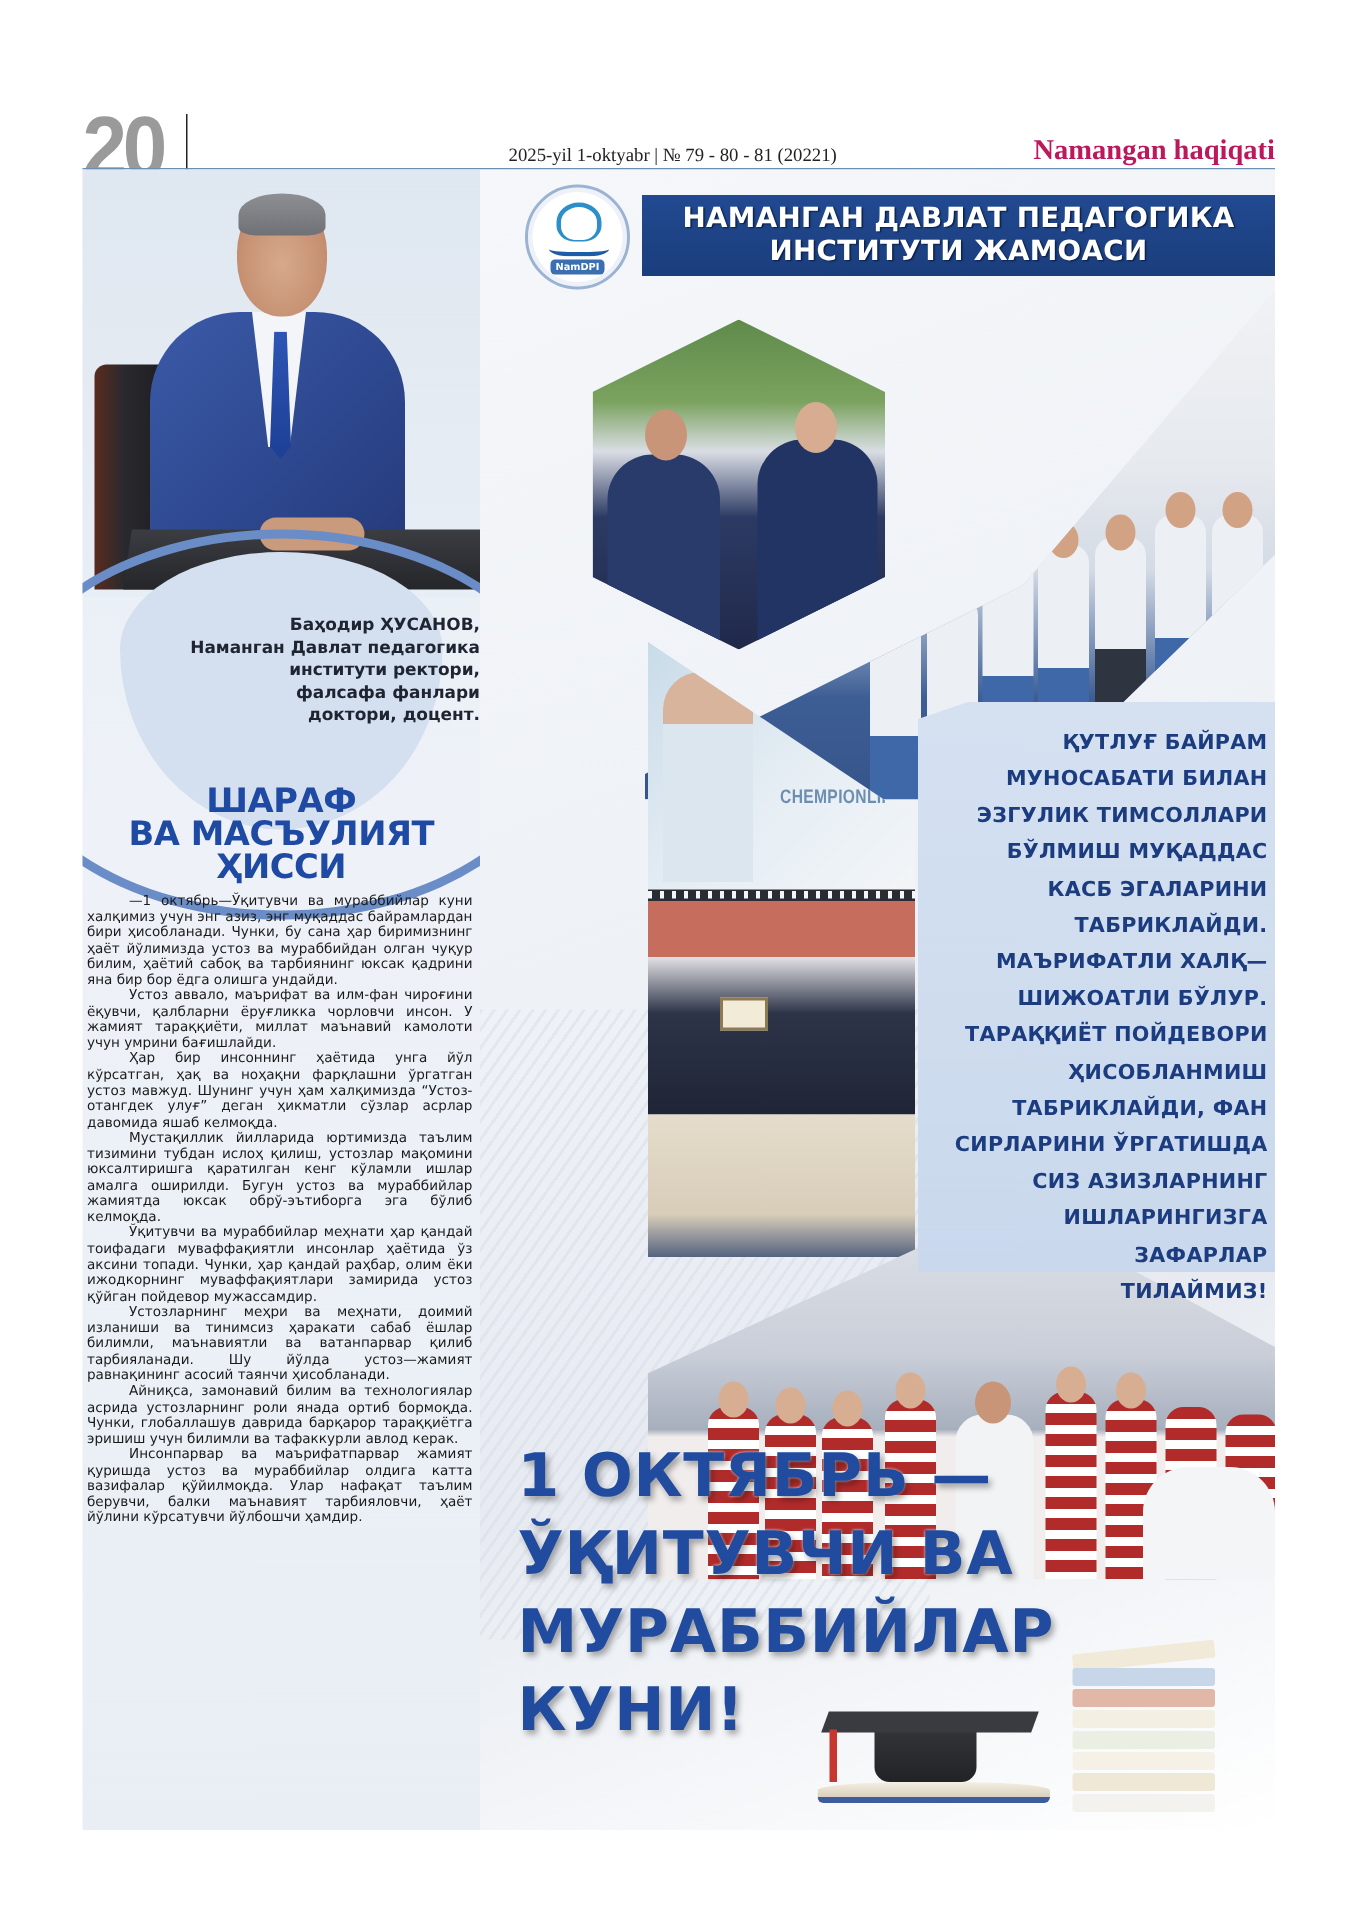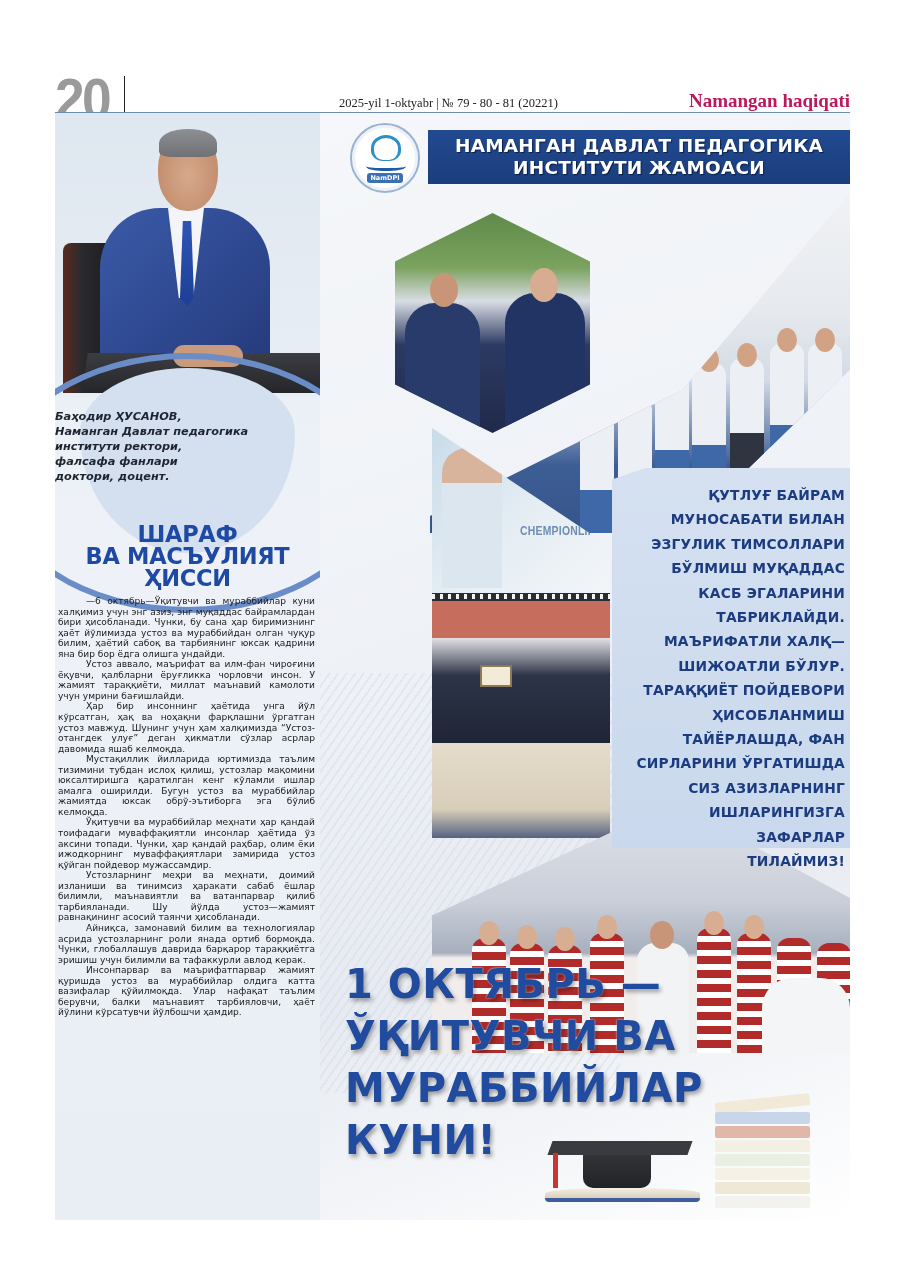--- a/index.html
+++ b/index.html
@@ -21,21 +21,21 @@
   .desk { position: absolute; left: 30px; top: 240px; width: 240px; height: 40px; background: linear-gradient(180deg, #3b3d42 0%, #25262a 100%); transform: skewX(-8deg); }
   .suit { position: absolute; left: 45px; top: 95px; width: 170px; height: 170px; background: linear-gradient(135deg, #3b5aa8 0%, #2f4a92 50%, #25397a 100%); border-radius: 60px 60px 10px 10px; }
   .shirt { position: absolute; left: 113px; top: 95px; width: 36px; height: 90px; background: #f4f5f8; clip-path: polygon(0 0, 100% 0, 70% 100%, 30% 100%); }
   .tie { position: absolute; left: 125px; top: 108px; width: 14px; height: 85px; background: linear-gradient(180deg, #2e55b5, #1d3f95); clip-path: polygon(20% 0, 80% 0, 100% 90%, 50% 100%, 0 90%); }
   .head { position: absolute; left: 103px; top: 20px; width: 60px; height: 78px; background: radial-gradient(ellipse at 50% 55%, #d7a98b 0%, #c48f70 70%, #a87458 100%); border-radius: 45% 45% 48% 48%; }
   .hair { position: absolute; left: 104px; top: 16px; width: 58px; height: 28px; background: linear-gradient(180deg, #8d8f93, #6f7176); border-radius: 50% 50% 20% 20%; }
   .hands { position: absolute; left: 118px; top: 232px; width: 70px; height: 22px; background: #c99a7c; border-radius: 12px; }
   .portrait-arc { position: absolute; left: -60px; top: 240px; width: 385px; height: 260px; border-radius: 50%; border: 6px solid #6a8cc7; background: transparent; }
 
   .caption-circle { position: absolute; left: 25px; top: 255px; width: 215px; height: 185px; background: #d4dff0; border-radius: 50% 50% 50% 50% / 35% 35% 65% 65%; }
-  .caption { position: absolute; left: 0; top: 296px; width: 265px; text-align: left; font-weight: bold; font-size: 11.3px; line-height: 15px; color: #1e2430; font-style: italic; }
+  .caption { position: absolute; left: 0; top: 296px; width: 265px; text-align: right; font-weight: bold; font-size: 11.3px; line-height: 15px; color: #1e2430; }
 
   .article-title { position: absolute; left: 0; top: 410px; width: 265px; text-align: center; font-family: "DejaVu Sans", sans-serif; font-weight: bold; font-size: 22.5px; line-height: 22px; color: #1f4aa3; letter-spacing: -0.3px; }
   .article-title span { display: block; }
 
   .article-body { position: absolute; left: 3px; top: 483px; width: 257px; font-family: "DejaVu Sans", sans-serif; font-size: 9.05px; line-height: 10.55px; color: #1a1a1a; text-align: justify; hyphens: manual; }
   .article-body p { text-indent: 28px; margin: 0; }
 
   
   .poster { position: absolute; left: 320px; top: 113px; width: 530px; height: 1107px; background: linear-gradient(160deg, #f5f7fa 0%, #eef1f6 45%, #e7ebf1 70%, #ffffff 100%); overflow: hidden; }
   .poster-stripes { position: absolute; left: 0; top: 560px; width: 300px; height: 420px; background: repeating-linear-gradient(125deg, rgba(200,210,225,0.5) 0 2px, transparent 2px 7px); opacity: 0.6; }
@@ -124,21 +124,21 @@
     <div>доктори, доцент.</div>
   </div>
 
   <h1 class="article-title">
     <span>ШАРАФ</span>
     <span>ВА МАСЪУЛИЯТ</span>
     <span>ҲИССИ</span>
   </h1>
 
   <div class="article-body">
-    <p>—6 октябрь—Ўқитувчи ва мураббийлар куни халқимиз учун энг азиз, энг муқаддас байрамлардан бири ҳисобланади. Чунки, бу сана ҳар биримизнинг ҳаёт йўлимизда устоз ва мураббийдан олган чуқур билим, ҳаётий сабоқ ва тарбиянинг юксак қадрини яна бир бор ёдга олишга ундайди.</p>
+    <p>—1 октябрь—Ўқитувчи ва мураббийлар куни халқимиз учун энг азиз, энг муқаддас байрамлардан бири ҳисобланади. Чунки, бу сана ҳар биримизнинг ҳаёт йўлимизда устоз ва мураббийдан олган чуқур билим, ҳаётий сабоқ ва тарбиянинг юксак қадрини яна бир бор ёдга олишга ундайди.</p>
     <p>Устоз аввало, маърифат ва илм-фан чироғини ёқувчи, қалбларни ёруғликка чорловчи инсон. У жамият тараққиёти, миллат маънавий камолоти учун умрини бағишлайди.</p>
     <p>Ҳар бир инсоннинг ҳаётида унга йўл кўрсатган, ҳақ ва ноҳақни фарқлашни ўргатган устоз мавжуд. Шунинг учун ҳам халқимизда “Устоз-отангдек улуғ” деган ҳикматли сўзлар асрлар давомида яшаб келмоқда.</p>
     <p>Мустақиллик йилларида юртимизда таълим тизимини тубдан ислоҳ қилиш, устозлар мақомини юксалтиришга қаратилган кенг кўламли ишлар амалга оширилди. Бугун устоз ва мураббийлар жамиятда юксак обрў-эътиборга эга бўлиб келмоқда.</p>
     <p>Ўқитувчи ва мураббийлар меҳнати ҳар қандай тоифадаги муваффақиятли инсонлар ҳаётида ўз аксини топади. Чунки, ҳар қандай раҳбар, олим ёки ижодкорнинг муваффақиятлари замирида устоз қўйган пойдевор мужассамдир.</p>
     <p>Устозларнинг меҳри ва меҳнати, доимий изланиши ва тинимсиз ҳаракати сабаб ёшлар билимли, маънавиятли ва ватанпарвар қилиб тарбияланади. Шу йўлда устоз—жамият равнақининг асосий таянчи ҳисобланади.</p>
     <p>Айниқса, замонавий билим ва технологиялар асрида устозларнинг роли янада ортиб бормоқда. Чунки, глобаллашув даврида барқарор тараққиётга эришиш учун билимли ва тафаккурли авлод керак.</p>
     <p>Инсонпарвар ва маърифатпарвар жамият қуришда устоз ва мураббийлар олдига катта вазифалар қўйилмоқда. Улар нафақат таълим берувчи, балки маънавият тарбияловчи, ҳаёт йўлини кўрсатувчи йўлбошчи ҳамдир.</p>
   </div>
 </div>
 
@@ -215,21 +215,21 @@
     <span>ҚУТЛУҒ БАЙРАМ</span>
     <span>МУНОСАБАТИ БИЛАН</span>
     <span>ЭЗГУЛИК ТИМСОЛЛАРИ</span>
     <span>БЎЛМИШ МУҚАДДАС</span>
     <span>КАСБ ЭГАЛАРИНИ</span>
     <span>ТАБРИКЛАЙДИ.</span>
     <span>МАЪРИФАТЛИ ХАЛҚ—</span>
     <span>ШИЖОАТЛИ БЎЛУР.</span>
     <span>ТАРАҚҚИЁТ ПОЙДЕВОРИ</span>
     <span>ҲИСОБЛАНМИШ</span>
-    <span>ТАЙЁРЛАШДА, ФАН</span>
+    <span>ТАБРИКЛАЙДИ, ФАН</span>
     <span>СИРЛАРИНИ ЎРГАТИШДА</span>
     <span>СИЗ АЗИЗЛАРНИНГ</span>
     <span>ИШЛАРИНГИЗГА</span>
     <span>ЗАФАРЛАР</span>
     <span>ТИЛАЙМИЗ!</span>
   </div>
 
   <div class="books">
     <div class="book" style="top:0;background:#f1ead9;transform:rotate(-6deg);"></div>
     <div class="book" style="top:14px;background:#c7d6e8;"></div>

